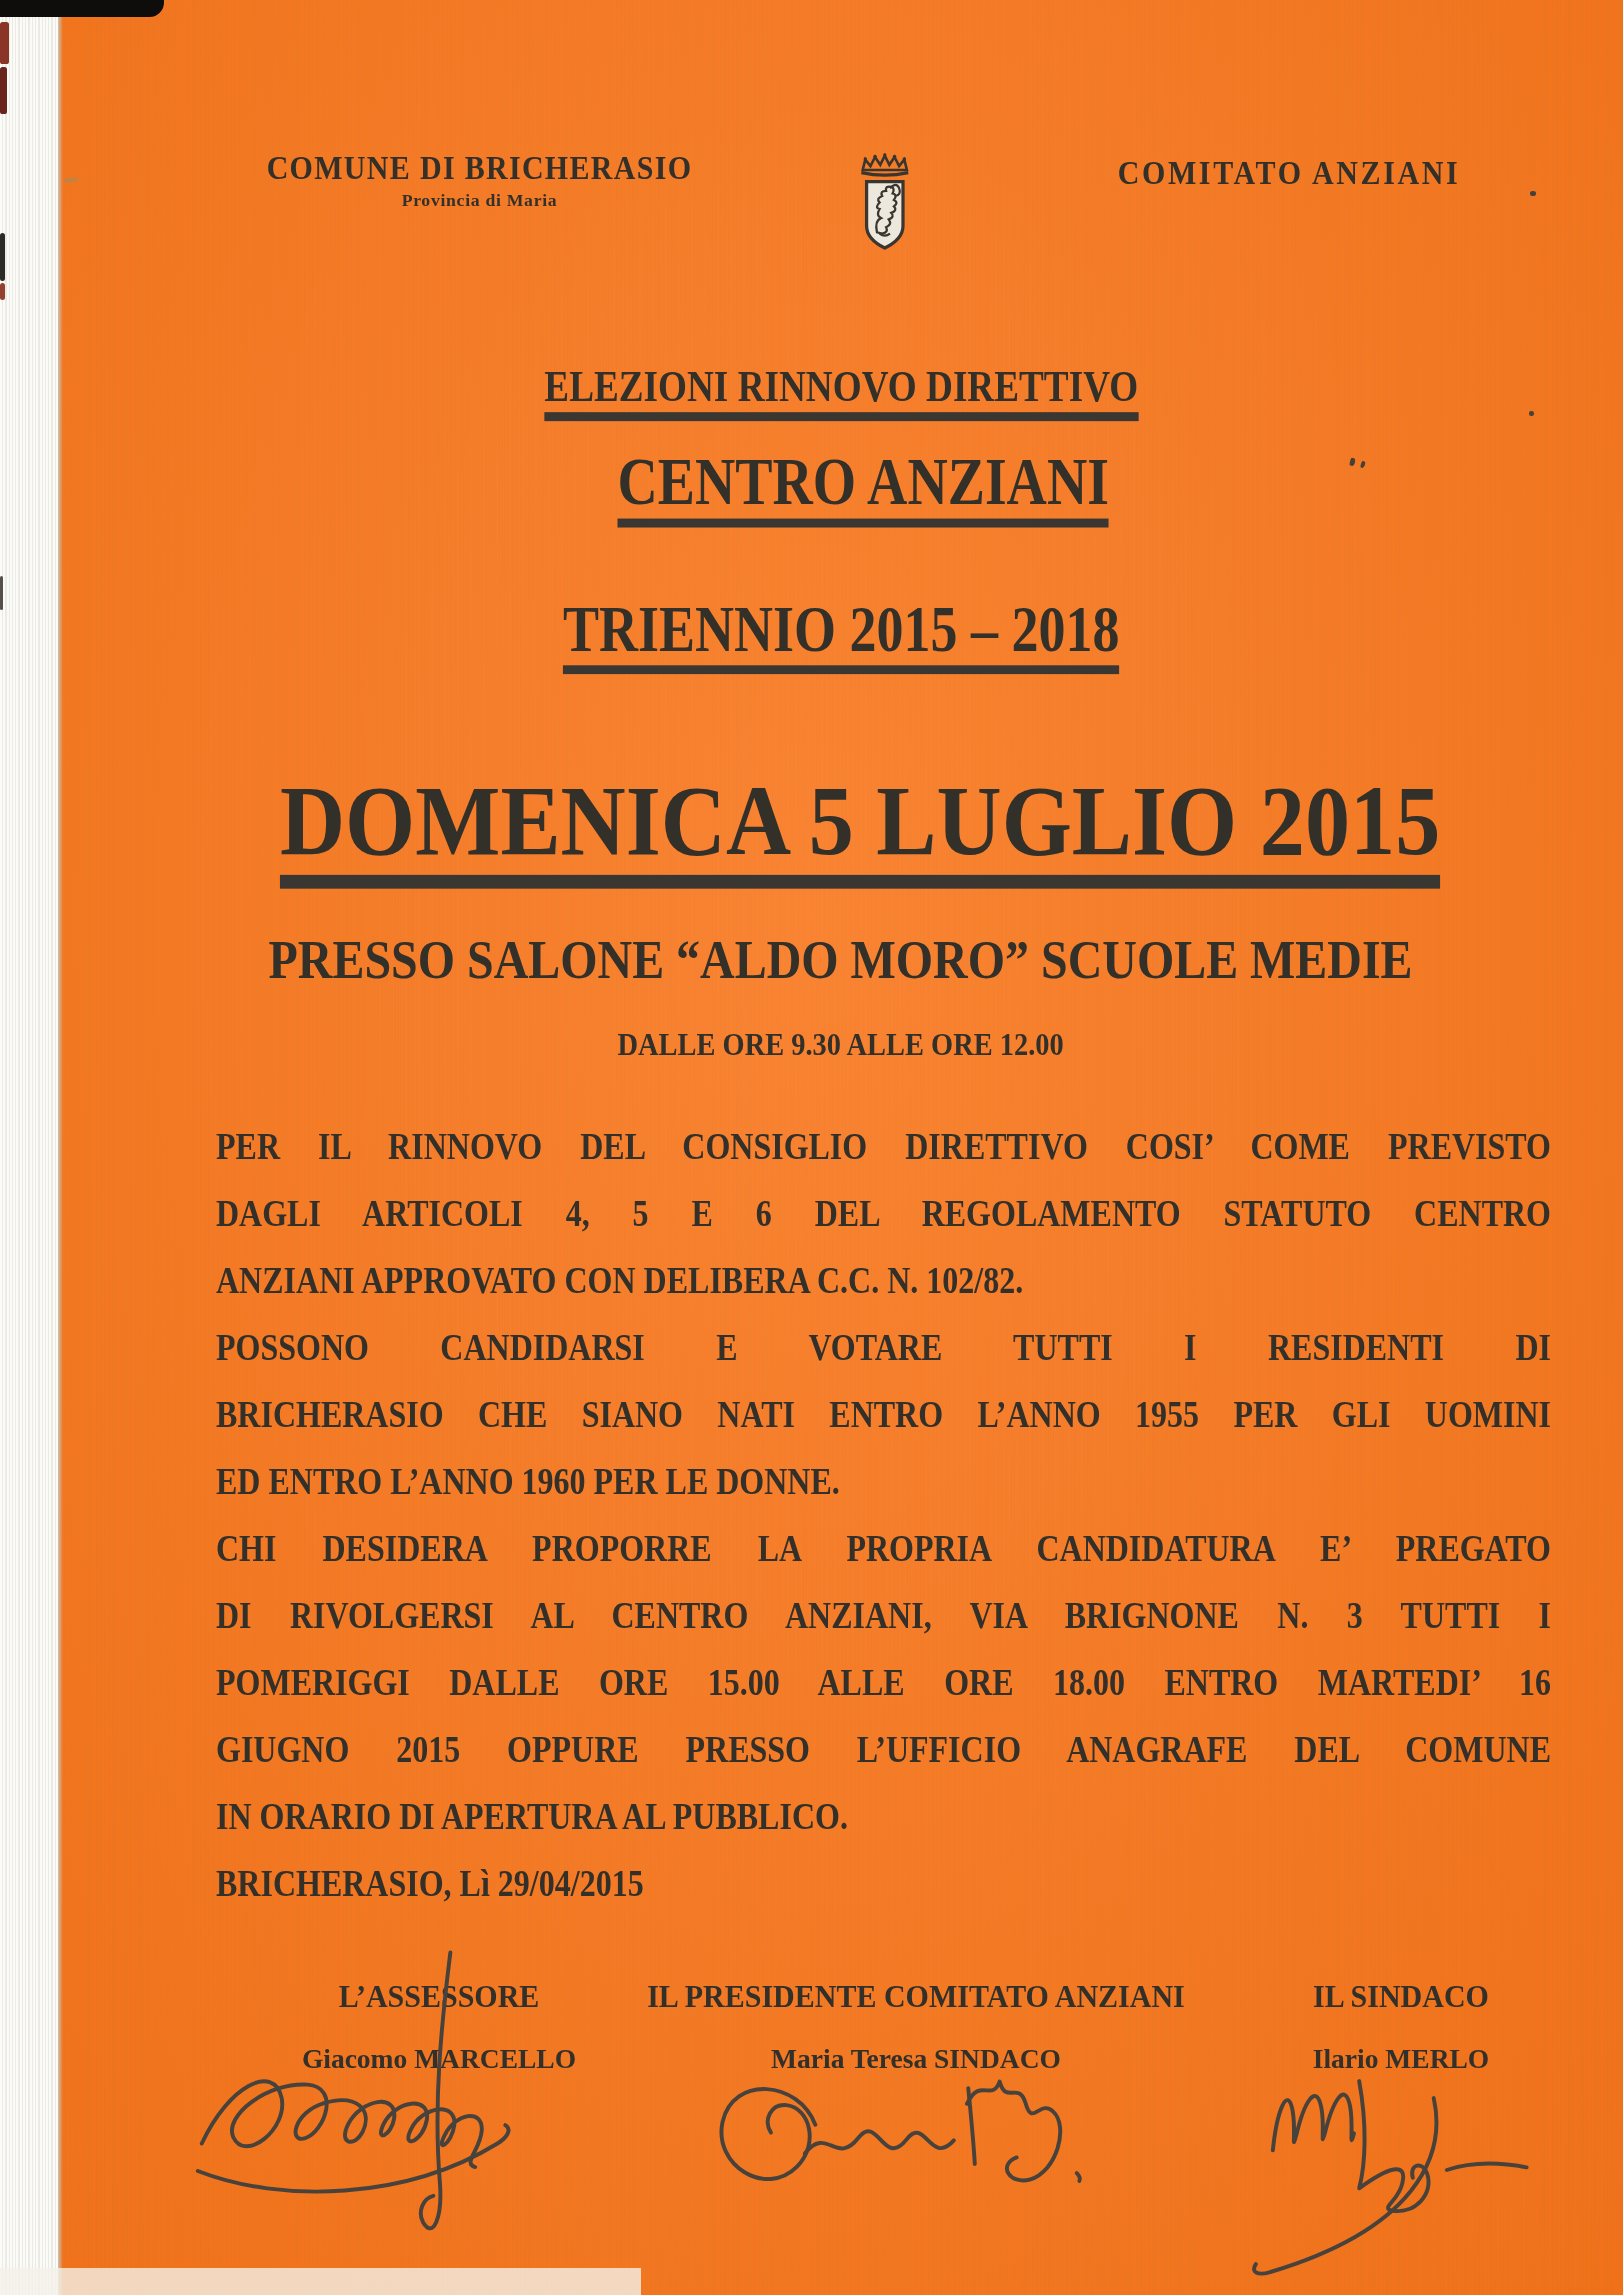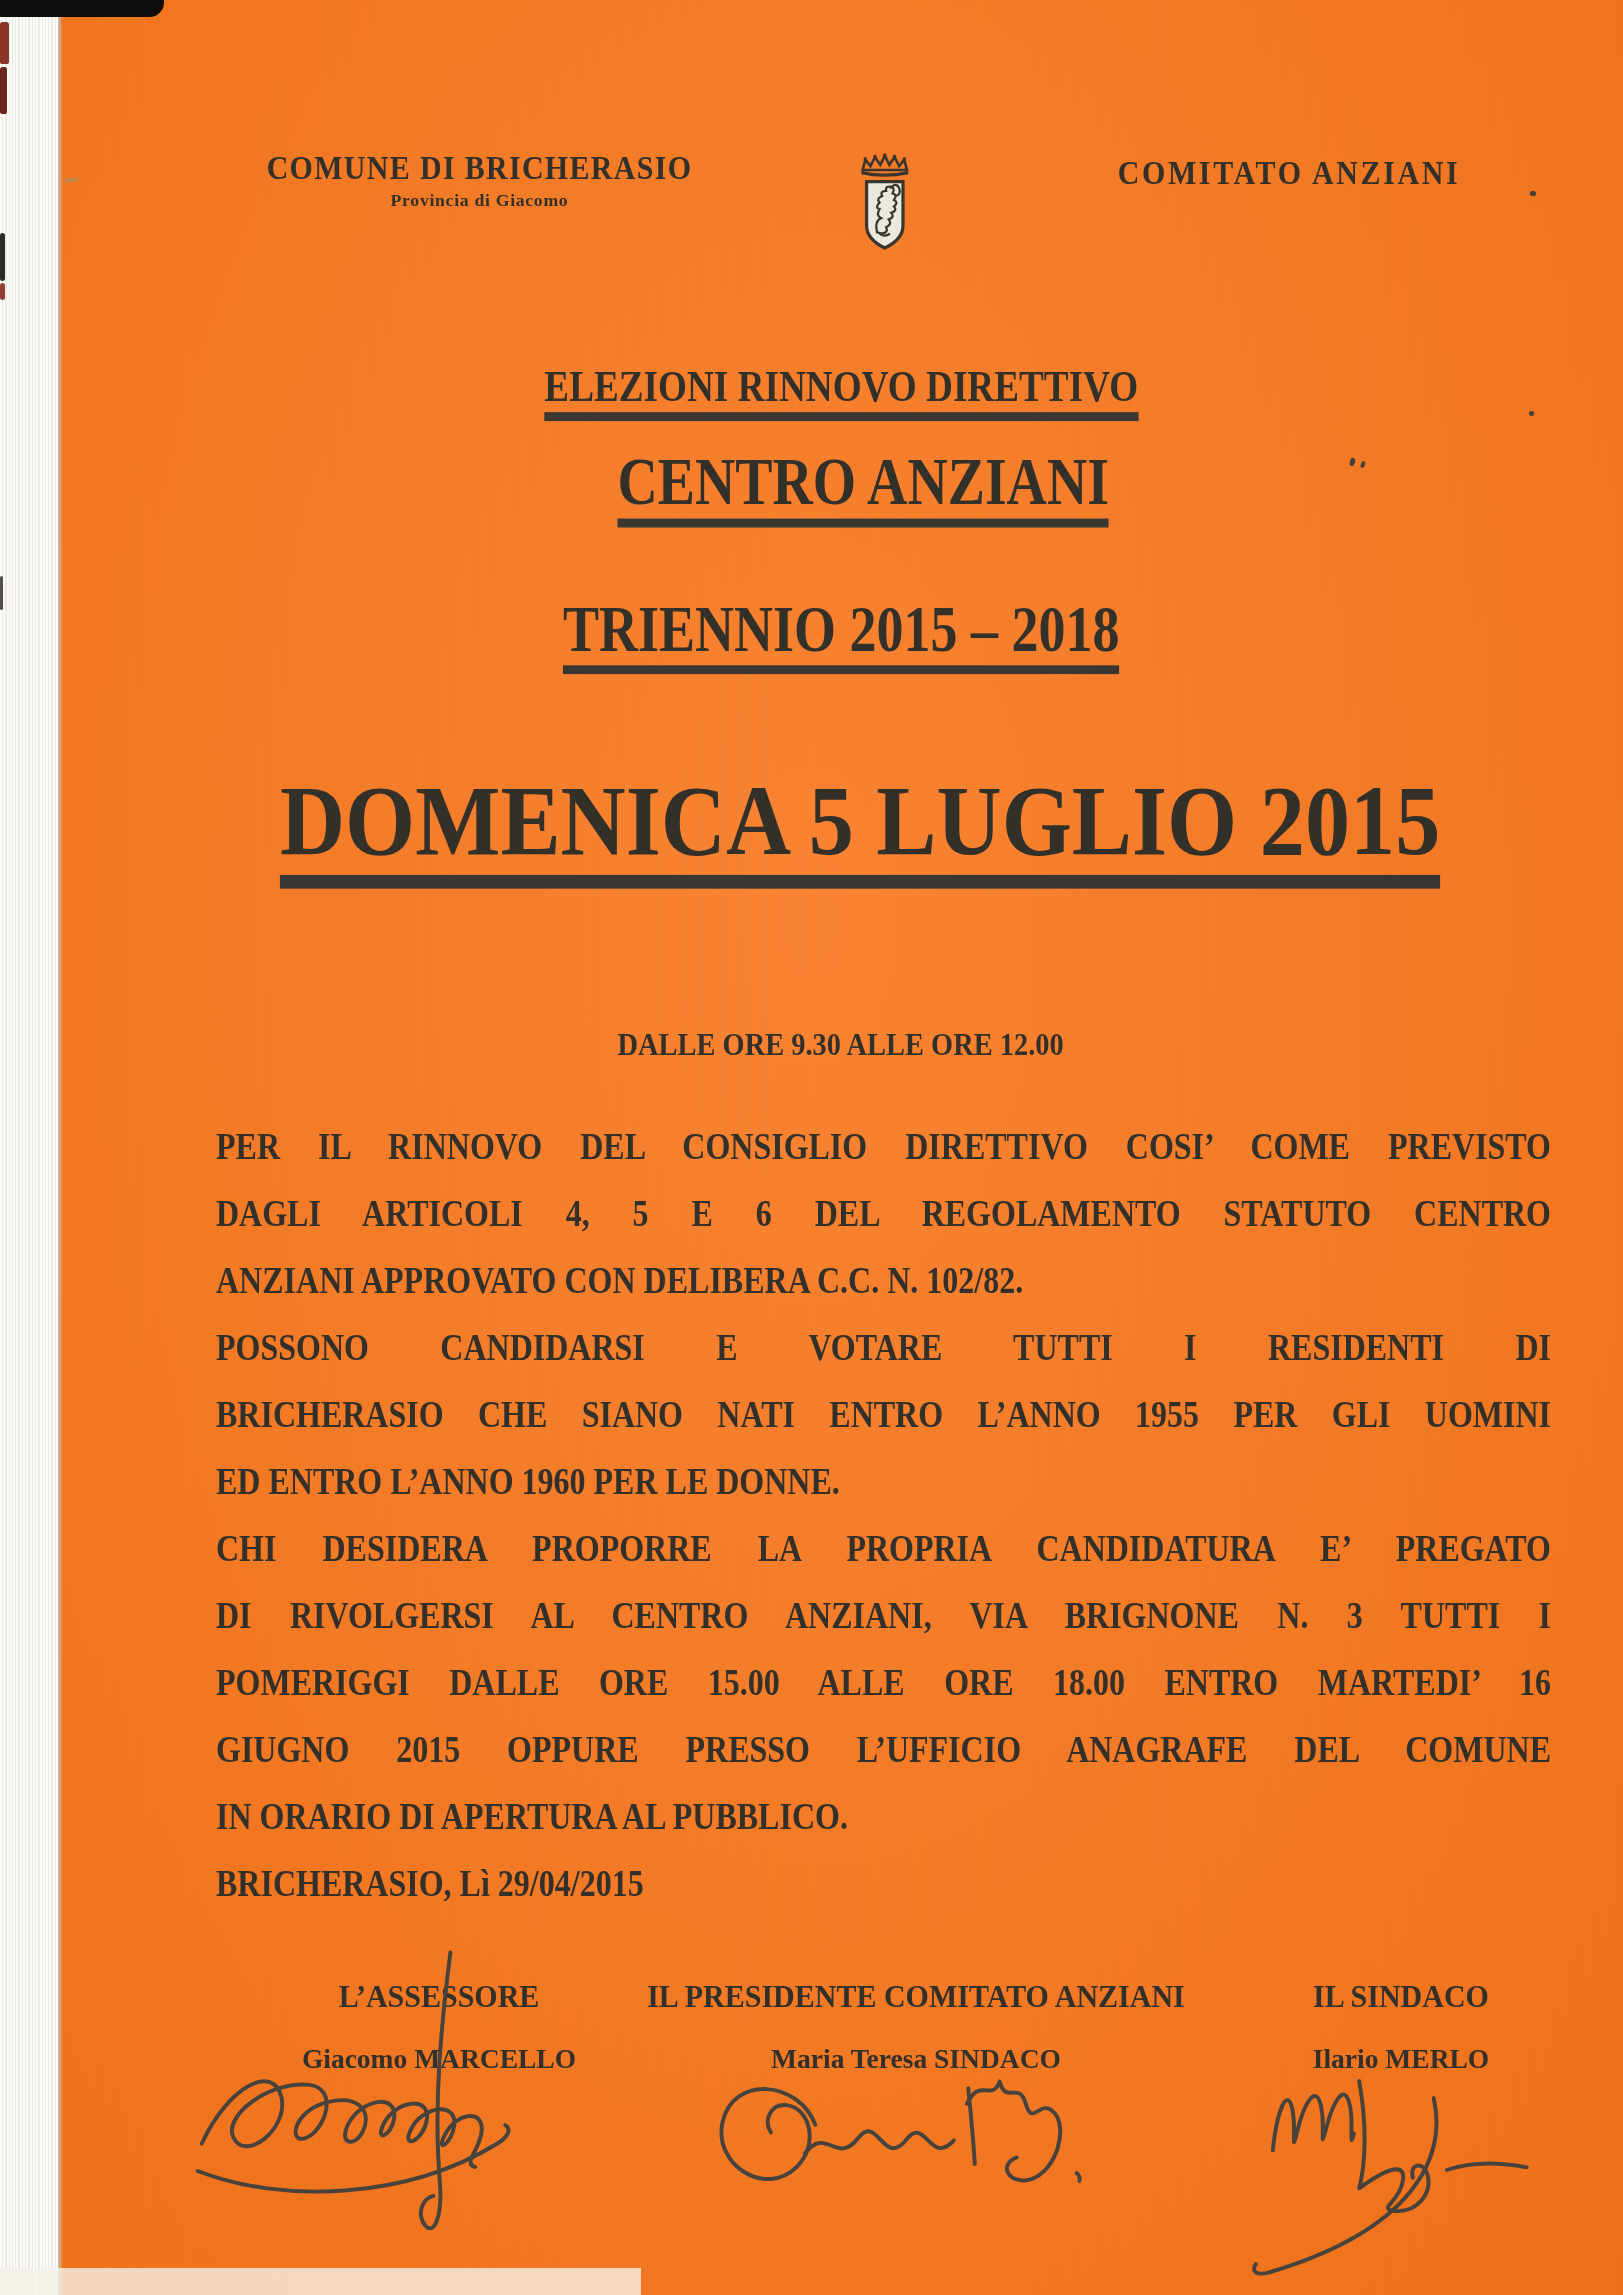--- a/index.html
+++ b/index.html
@@ -84,21 +84,21 @@
   <div class="edge-mark" style="left:0;top:576px;width:3.3px;height:34px;background:#55514a;"></div>
   <div class="edge-mark" style="left:64px;top:178px;width:14.4px;height:3.9px;background:#c08346;border-radius:2px;transform:rotate(-8deg);"></div>
   <div class="speck" style="left:1530px;top:191px;width:5.9px;height:4.6px;"></div>
   <div class="speck" style="left:1350px;top:458px;width:5.2px;height:7.9px;transform:rotate(14deg);border-radius:40% 60% 60% 40%;"></div>
   <div class="speck" style="left:1361px;top:461px;width:3.9px;height:6.5px;transform:rotate(18deg);border-radius:40% 60% 60% 40%;"></div>
   <div class="speck" style="left:1529px;top:411px;width:4.6px;height:4.6px;"></div>
   <div class="bottom-light"></div>
 
   <div class="masthead-left">
     <div class="muni">COMUNE DI BRICHERASIO</div>
-    <div class="prov">Provincia di Giacomo</div>
+    <div class="prov">Provincia di Maria</div>
   </div>
 
   <div class="emblem">
     <svg width="65" height="99" viewBox="0 0 100 152">
 
       <path d="M18 26 L22 10 L30 20 L37 6 L45 18 L52 4 L59 18 L67 6 L74 20 L82 10 L86 26 Z" fill="none" stroke="#3a362f" stroke-width="4"></path>
       <circle cx="22" cy="9" r="2.6" fill="#3a362f"></circle>
         <circle cx="37" cy="5" r="2.6" fill="#3a362f"></circle>
       <circle cx="52" cy="3" r="2.6" fill="#3a362f"></circle>
         <circle cx="67" cy="5" r="2.6" fill="#3a362f"></circle>
@@ -121,20 +121,23 @@
     <span class="u">ELEZIONI RINNOVO DIRETTIVO</span>
   </div>
   <div class="center hline title2">
     <span class="u">CENTRO ANZIANI</span>
   </div>
   <div class="center hline term">
     <span class="u">TRIENNIO 2015 – 2018</span>
   </div>
   <div class="center hline bigdate">
     <span class="u-heavy">DOMENICA 5 LUGLIO 2015</span>
+  </div>
+  <div class="center hline venue">
+    <span>PRESSO SALONE “ALDO MORO” SCUOLE MEDIE</span>
   </div>
   <div class="center hline hours">
     <span>DALLE ORE 9.30 ALLE ORE 12.00</span>
   </div>
 
   <div class="bodyblock">
     <div class="bl j">PER IL RINNOVO DEL CONSIGLIO DIRETTIVO COSI’ COME PREVISTO</div>
     <div class="bl j">DAGLI ARTICOLI 4, 5 E 6 DEL REGOLAMENTO STATUTO CENTRO</div>
     <div class="bl e">ANZIANI APPROVATO CON DELIBERA C.C. N. 102/82.</div>
     <div class="bl j">POSSONO CANDIDARSI E VOTARE TUTTI I RESIDENTI DI</div>

